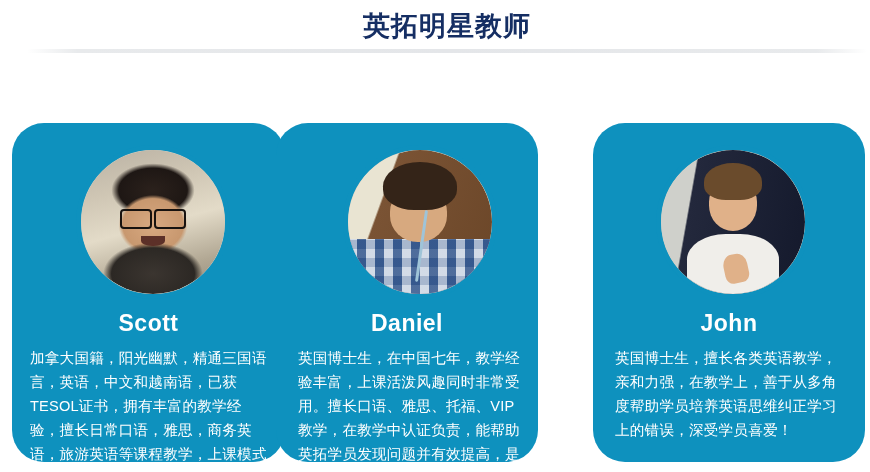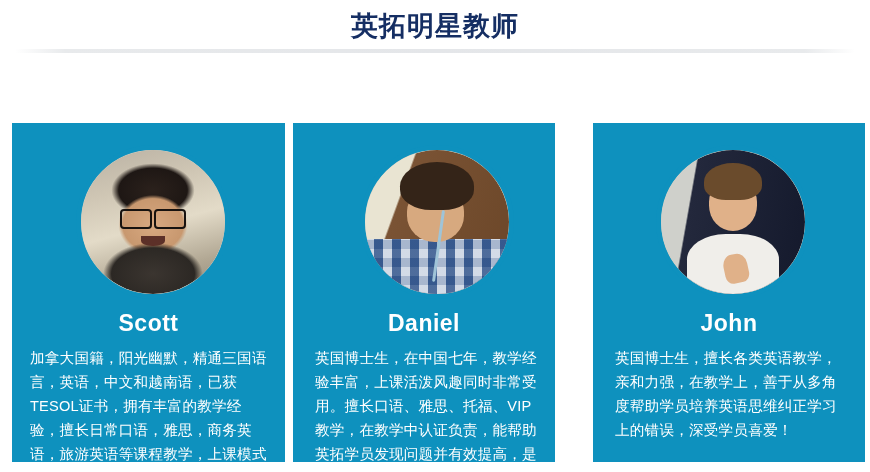--- a/index.html
+++ b/index.html
@@ -11,21 +11,21 @@
     height: 472px;
     background: #ffffff;
     font-family: "Liberation Sans", "DejaVu Sans", sans-serif;
     overflow: hidden;
     position: relative;
   }
 
   
   .header {
     position: absolute;
-    left: 0;
+    left: 12px;
     top: 0;
     width: 726px;
     height: 52px;
   }
   .page-title {
     position: absolute;
     left: 0;
     top: 9px;
     width: 870px;
     text-align: center;
@@ -57,23 +57,24 @@
     left: 0;
     top: 60px;
     width: 870px;
     height: 412px;
   }
   .card {
     position: absolute;
     top: 63px;
     height: 339px;
     background: #0e91be;
+    border-radius: 32px;
   }
   .card-1 { left: 12px;  width: 273px; }
-  .card-2 { left: 293px; width: 262px; text-decoration: underline; }
+  .card-2 { left: 276px; width: 262px; text-decoration: underline; }
   .card-3 { left: 586px; width: 272px; margin-left: 7px; }
 
   
   .avatar {
     position: absolute;
     top: 22px;
     width: 144px;
     height: 144px;
     border-radius: 50%;
     border: 5px solid #0e91be;

